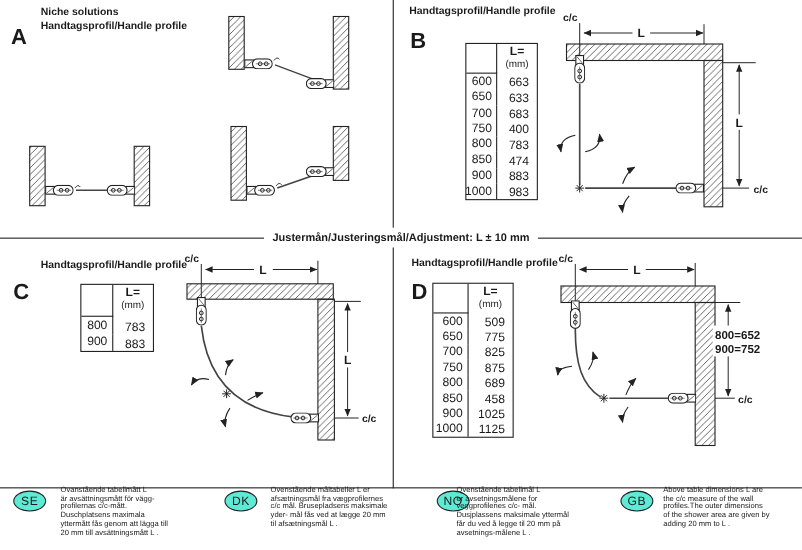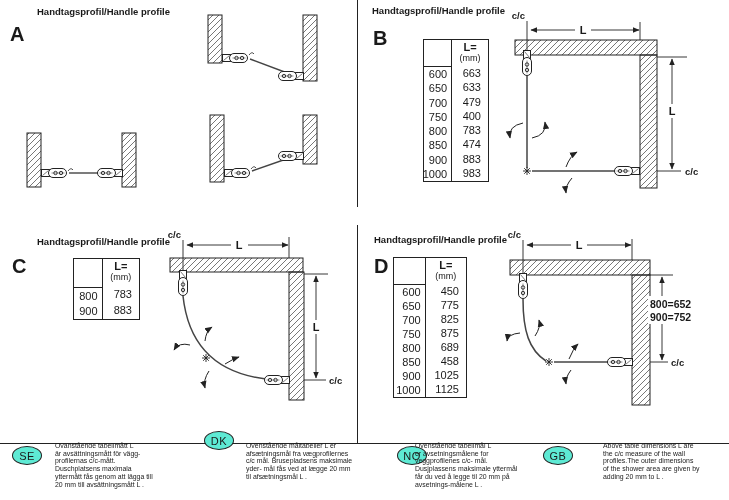--- a/index.html
+++ b/index.html
@@ -13,21 +13,21 @@
   .lblL{font-size:11px;font-weight:bold}
   .lblD{font-size:10.5px;font-weight:bold}
 
   .dim-table{position:absolute;border:1.2px solid #222;background:#fff;
     display:flex;flex-direction:column;font-size:11px;box-sizing:border-box}
   .dt-head{display:flex;flex:0 0 auto}
   .dt-h1{width:44%;border-right:1.2px solid #222;border-bottom:1.1px solid #222;box-sizing:border-box}
   .dt-h2{width:56%;text-align:center;font-weight:bold;line-height:1.05;padding-top:2px}
   .dt-h2 .unit{font-size:9px;font-weight:normal}
   .dt-body{flex:1 1 auto;display:flex;flex-direction:column}
-  .dt-row{flex:1 1 auto;display:flex;align-items:flex-start}
+  .dt-row{flex:1 1 auto;display:flex;align-items:flex-end}
   .dt-c1{width:44%;height:100%;border-right:1.2px solid #222;box-sizing:border-box;
     display:flex;align-items:center;justify-content:flex-end;padding-right:4px}
   .dt-c2{width:56%;text-align:right;padding-right:7px;box-sizing:border-box}
 
   .vdiv{position:absolute;width:1.2px;background:#222}
   .mid{position:absolute;top:209px;left:0;width:729px;height:14px;display:flex;align-items:center}
   .mid .line{flex:1 1 auto;border-top:1.3px solid #222;height:0}
   .mid .txt{padding:0 8px;font-size:10px;font-weight:bold;white-space:nowrap}
 
   .footer-rule{position:absolute;top:443px;left:0;width:729px;height:0;border-top:1.3px solid #222}
@@ -39,20 +39,21 @@
 </head>
 <body>
 
 <div class="page">
 
   <div class="vdiv" style="left:357px;top:0;height:207px"></div>
   <div class="vdiv" style="left:357px;top:225px;height:219px"></div>
 
   <div class="sec-letter" style="left:10px;top:24px">A</div>
   <div class="sec-title" style="left:37px;top:6px">
+    <div>Niche solutions</div>
     <div>Handtagsprofil/Handle profile</div>
   </div>
 
   <svg style="left:0;top:0" width="358" height="213" viewBox="0 0 358 213">
     <defs>
       <pattern id="hatch_a" patternUnits="userSpaceOnUse" width="6" height="6">
         <path d="M-1,1 l2,-2 M0,6 l6,-6 M5,7 l2,-2" stroke="#555" stroke-width="0.8"></path>
       </pattern>
       <symbol id="prof_a" viewBox="0 0 26 10">
         <rect x="17.5" y="1.5" width="8" height="7" fill="#fff" stroke="#222" stroke-width="1"></rect>
@@ -107,21 +108,21 @@
       <div class="dt-row">
           <div class="dt-c1">600</div>
           <div class="dt-c2">663</div>
         </div>
       <div class="dt-row">
           <div class="dt-c1">650</div>
           <div class="dt-c2">633</div>
         </div>
       <div class="dt-row">
           <div class="dt-c1">700</div>
-          <div class="dt-c2">479</div>
+          <div class="dt-c2">683</div>
         </div>
       <div class="dt-row">
           <div class="dt-c1">750</div>
           <div class="dt-c2">400</div>
         </div>
       <div class="dt-row">
           <div class="dt-c1">800</div>
           <div class="dt-c2">783</div>
         </div>
       <div class="dt-row">
@@ -180,20 +181,25 @@
     <path d="M158,123 Q143,126 145,138" fill="none" stroke="#222" stroke-width="1" marker-end="url(#da_b)"></path>
     <path d="M167,138 Q182,135 180,122" fill="none" stroke="#222" stroke-width="1" marker-end="url(#da_b)"></path>
     <path d="M201,167 Q205,156 212,152" fill="none" stroke="#222" stroke-width="1" marker-end="url(#da_b)"></path>
     <path d="M207,178 Q200,186 201,193" fill="none" stroke="#222" stroke-width="1" marker-end="url(#da_b)"></path>
     <text x="160" y="19" text-anchor="end" class="lblB">c/c</text>
     <text x="218" y="34" text-anchor="middle" class="lblL">L</text>
     <text x="307" y="115" text-anchor="middle" class="lblL">L</text>
     <text x="320" y="175" text-anchor="start" class="lblB">c/c</text>
   </svg>
 
+  <div class="mid">
+    <div class="line"></div>
+    <div class="txt">Justermån/Justeringsmål/Adjustment: L ± 10 mm</div>
+    <div class="line"></div>
+  </div>
 
   <div class="sec-letter" style="left:12px;top:256px">C</div>
   <div class="sec-title" style="left:37px;top:236px">Handtagsprofil/Handle profile</div>
 
   <div class="dim-table" style="left:73px;top:258px;width:67px;height:62px">
     <div class="dt-head" style="height:29px">
       <div class="dt-h1"></div>
       <div class="dt-h2">
         <div>L=</div>
         <div class="unit">(mm)</div>
@@ -265,21 +271,21 @@
     <div class="dt-head" style="height:27px">
       <div class="dt-h1"></div>
       <div class="dt-h2">
         <div>L=</div>
         <div class="unit">(mm)</div>
       </div>
     </div>
     <div class="dt-body">
       <div class="dt-row">
           <div class="dt-c1">600</div>
-          <div class="dt-c2">450</div>
+          <div class="dt-c2">509</div>
         </div>
       <div class="dt-row">
           <div class="dt-c1">650</div>
           <div class="dt-c2">775</div>
         </div>
       <div class="dt-row">
           <div class="dt-c1">700</div>
           <div class="dt-c2">825</div>
         </div>
       <div class="dt-row">
@@ -359,40 +365,40 @@
   <div class="badge" style="left:12px;top:446px">SE</div>
   <div class="foot-text" style="left:55px;top:442px">
     <div>Ovanstående tabellmått L</div>
     <div>är avsättningsmått för vägg-</div>
     <div>profilernas c/c-mått.</div>
     <div>Duschplatsens maximala</div>
     <div>yttermått fås genom att lägga till</div>
     <div>20 mm till avsättningsmått L .</div>
   </div>
 
-  <div class="badge" style="left:204px;top:431px">DK</div>
+  <div class="badge" style="left:204px;top:446px">DK</div>
   <div class="foot-text" style="left:246px;top:442px">
     <div>Ovenstående måltabeller L er</div>
     <div>afsætningsmål fra vægprofilernes</div>
     <div>c/c mål. Brusepladsens maksimale</div>
     <div>yder- mål fås ved at lægge 20 mm</div>
     <div>til afsætningsmål L .</div>
   </div>
 
   <div class="badge" style="left:397px;top:446px">NO</div>
   <div class="foot-text" style="left:415px;top:442px">
     <div>Ovenstående tabellmål L</div>
     <div>er avsetningsmålene for</div>
     <div>veggprofilenes c/c- mål.</div>
     <div>Dusjplassens maksimale yttermål</div>
     <div>får du ved å legge til 20 mm på</div>
     <div>avsetnings-målene L .</div>
   </div>
 
-  <div class="badge" style="left:543px;top:446px">GB</div>
+  <div class="badge" style="left:564px;top:446px">GB</div>
   <div class="foot-text" style="left:603px;top:442px">
     <div>Above table dimensions L are</div>
     <div>the c/c measure of the wall</div>
     <div>profiles.The outer dimensions</div>
     <div>of the shower area are given by</div>
     <div>adding 20 mm to L .</div>
   </div>
 
 </div>
 

